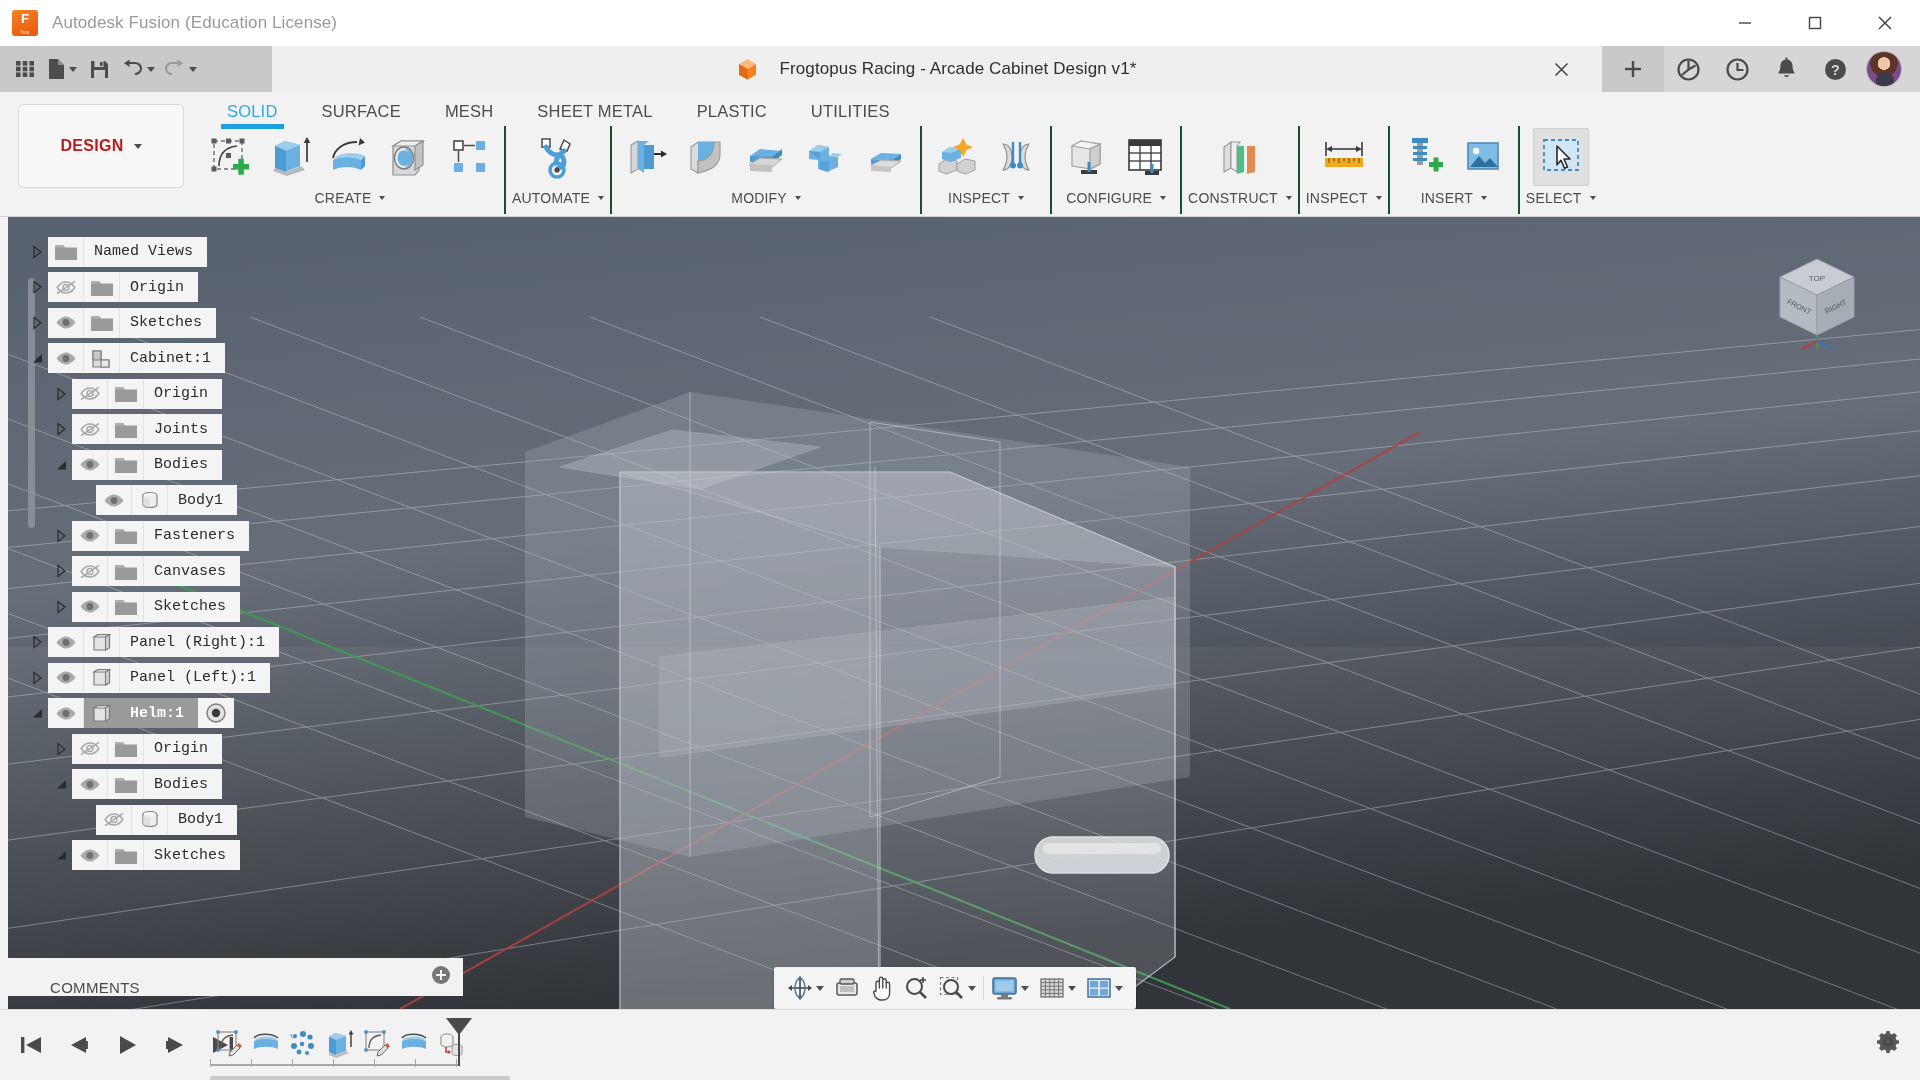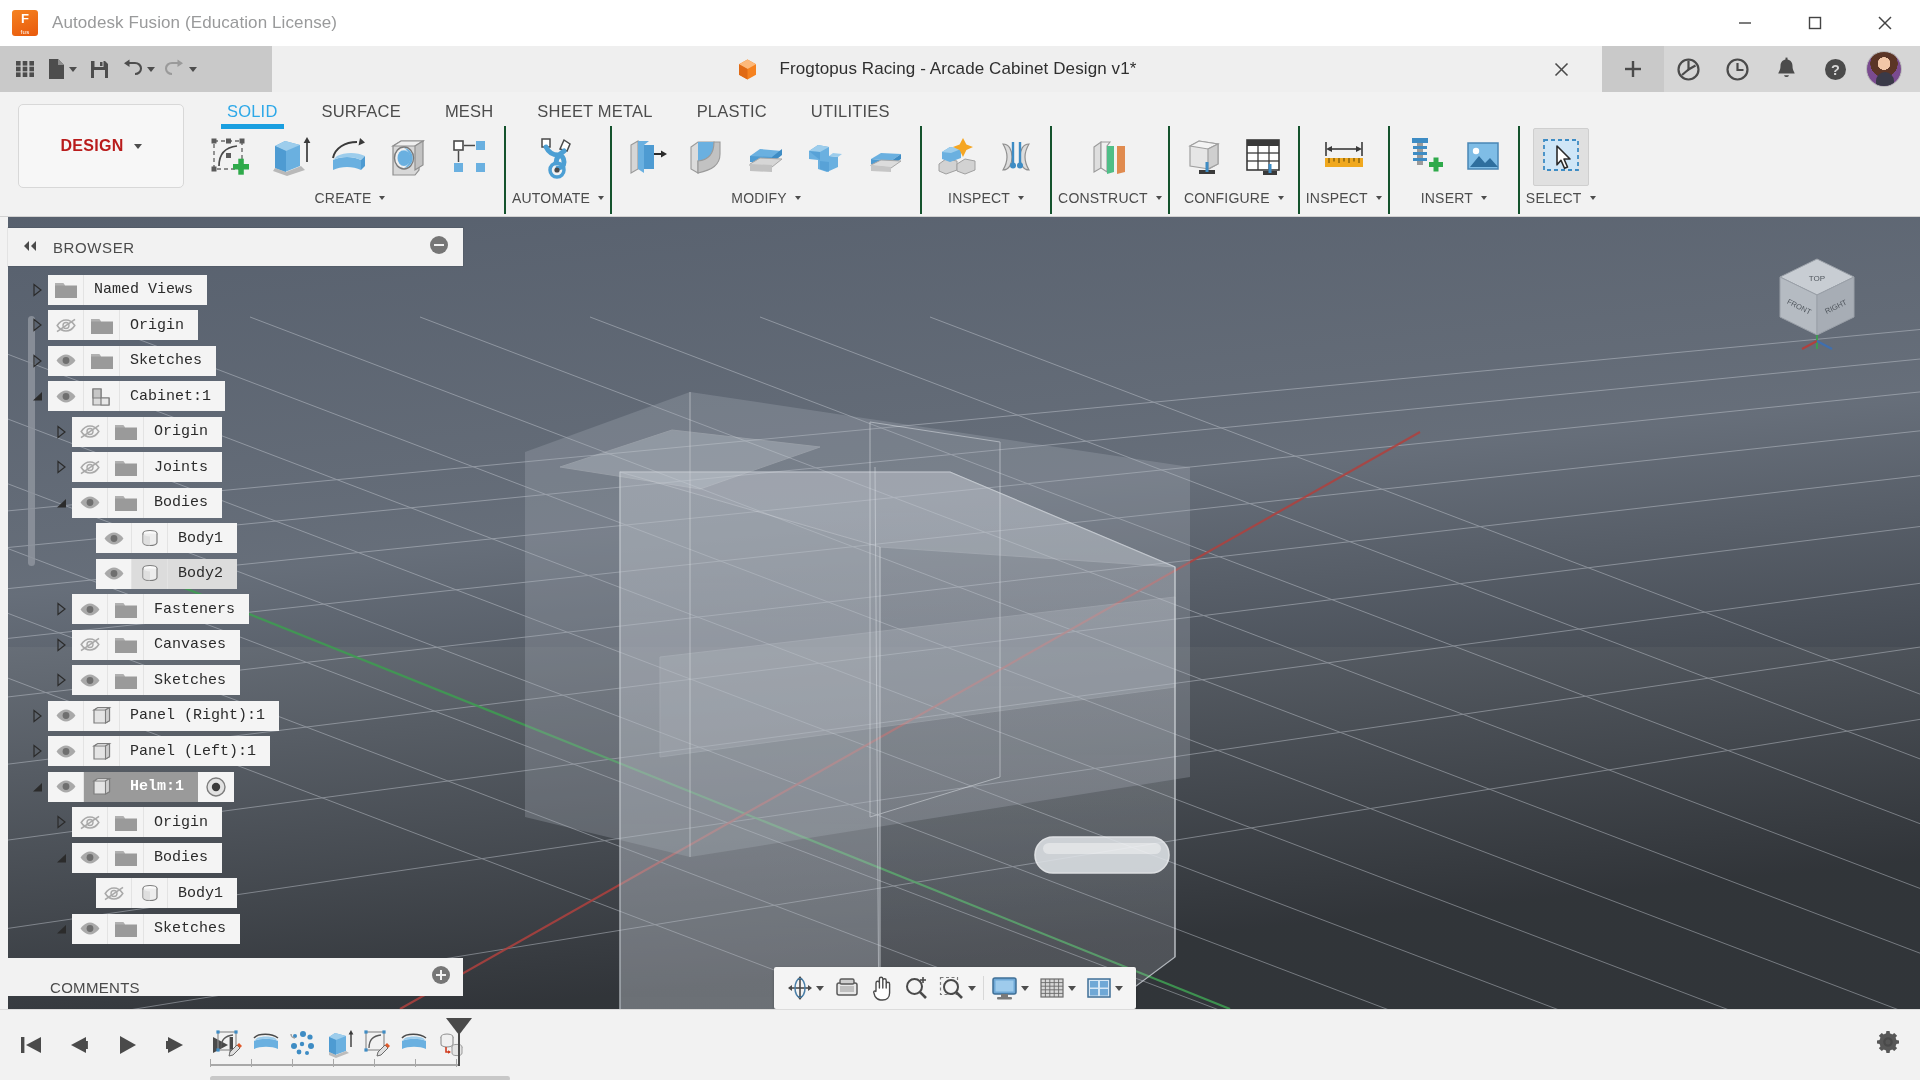--- a/index.html
+++ b/index.html
@@ -527,37 +527,20 @@
         </div>
         <div class="rg-label">
             <span>INSPECT</span>
             <span class="caret sm"></span>
           </div>
       </div>
 
       <div class="rgroup">
         <div class="rg-icons">
           <div class="ricon">
-            <svg width="52" height="46" viewBox="0 0 52 46">
-              <path d="M10 13l7-5v26l-7 4z" fill="#dedede" stroke="#9a9a9a" stroke-width="1.1"></path>
-              <path d="M17 8h9l-3 4v26l-6-4z" fill="#efefef" stroke="#9a9a9a" stroke-width="1.1"></path>
-              <path d="M23 12h7v26l-7 2z" fill="#4fbe87"></path>
-              <path d="M33 12h8v26l-8 2z" fill="#e08b4f"></path>
-            </svg>
-          </div>
-        </div>
-        <div class="rg-label">
-            <span>CONSTRUCT</span>
-            <span class="caret sm"></span>
-          </div>
-      </div>
-
-      <div class="rgroup">
-        <div class="rg-icons">
-          <div class="ricon">
             <svg width="46" height="46" viewBox="0 0 46 46">
               <path d="M9 12l9-5 19 3v20l-9 5-19-3z" fill="#e6e6e6" stroke="#a0a0a0" stroke-width="1.2"></path>
               <path d="M9 12l9-5 19 3-10 5z" fill="#f4f4f4" stroke="#a0a0a0" stroke-width="1.2"></path>
               <path d="M27 15l10-5v20l-10 5z" fill="#cfcfcf" stroke="#a0a0a0" stroke-width="1.2"></path>
               <rect x="18" y="36" width="16" height="4" fill="#3a3a3a"></rect>
               <line x1="26" y1="28" x2="26" y2="38" stroke="#3e8cc4" stroke-width="3"></line>
             </svg>
           </div>
           <div class="ricon">
             <svg width="46" height="46" viewBox="0 0 46 46">
@@ -567,20 +550,37 @@
               <line x1="6" y1="27" x2="38" y2="27" stroke="#3a3a3a" stroke-width="1.3"></line>
               <line x1="17" y1="12" x2="17" y2="36" stroke="#3a3a3a" stroke-width="1.3"></line>
               <line x1="28" y1="12" x2="28" y2="36" stroke="#3a3a3a" stroke-width="1.3"></line>
               <rect x="22" y="37" width="14" height="4" fill="#3a3a3a"></rect>
               <line x1="29" y1="30" x2="29" y2="39" stroke="#3e8cc4" stroke-width="3"></line>
             </svg>
           </div>
         </div>
         <div class="rg-label">
             <span>CONFIGURE</span>
+            <span class="caret sm"></span>
+          </div>
+      </div>
+
+      <div class="rgroup">
+        <div class="rg-icons">
+          <div class="ricon">
+            <svg width="52" height="46" viewBox="0 0 52 46">
+              <path d="M10 13l7-5v26l-7 4z" fill="#dedede" stroke="#9a9a9a" stroke-width="1.1"></path>
+              <path d="M17 8h9l-3 4v26l-6-4z" fill="#efefef" stroke="#9a9a9a" stroke-width="1.1"></path>
+              <path d="M23 12h7v26l-7 2z" fill="#4fbe87"></path>
+              <path d="M33 12h8v26l-8 2z" fill="#e08b4f"></path>
+            </svg>
+          </div>
+        </div>
+        <div class="rg-label">
+            <span>CONSTRUCT</span>
             <span class="caret sm"></span>
           </div>
       </div>
 
       <div class="rgroup">
         <div class="rg-icons">
           <div class="ricon">
             <svg width="54" height="46" viewBox="0 0 54 46">
               <line x1="9" y1="8" x2="9" y2="22" stroke="#3a3a3a" stroke-width="1.6"></line>
               <line x1="45" y1="8" x2="45" y2="22" stroke="#3a3a3a" stroke-width="1.6"></line>
@@ -836,35 +836,20 @@
             <rect x="14" y="13" width="8" height="6.5" fill="#6fa8d6"></rect>
           </svg>
         <span class="caret"></span>
       </div>
     </div>
   </div>
 
   <div class="leftedge"></div>
 
   <div class="browser">
-    <div class="browser-hdr">
-      <span>
-        <svg width="17" height="12" viewBox="0 0 17 12">
-            <path d="M7 1L2 6l5 5z" fill="#4b4b4b"></path>
-            <path d="M14 1L9 6l5 5z" fill="#4b4b4b"></path>
-          </svg>
-      </span>
-      <span class="title">BROWSER</span>
-      <span style="margin-left:auto; margin-right:14px;">
-        <svg width="20" height="20" viewBox="0 0 20 20">
-            <circle cx="10" cy="10" r="9" fill="#767676"></circle>
-            <line x1="5" y1="10" x2="15" y2="10" stroke="#f2f2f2" stroke-width="2"></line>
-          </svg>
-      </span>
-    </div>
 
     <div class="tree" id="tree-root">
       <div class="tscroll"></div>
     <div class="trow" style="padding-left: 18px;">
           <div class="twist">
             <svg width="13" height="14" viewBox="0 0 13 14">
               <path d="M3 1.5 L10 7 L3 12.5 Z" fill="none" stroke="#2b2b2b" stroke-width="1.2"></path>
             </svg>
           </div>
           <div class="tcells">
@@ -1023,39 +1008,20 @@
               </svg>
             </div>
             <div class="tcell">
               <svg width="24" height="21" viewBox="0 0 24 21">
                 <ellipse cx="12" cy="5.5" rx="7" ry="3" fill="#fafafa" stroke="#7d7d7d" stroke-width="1.2"></ellipse>
                 <path d="M5 5.5v9a7 3 0 0014 0v-9" fill="#ededed" stroke="#7d7d7d" stroke-width="1.2"></path>
                 <path d="M5 5.5v9a7 3 0 007 3V8.5a7 3 0 01-7-3z" fill="#d8d8d8" opacity=".7"></path>
               </svg>
             </div>
             <div class="tcell lbl">Body1</div>
-          </div>
-        </div>
-        <div class="trow" style="padding-left: 66px;">
-          <div class="twist"></div>
-          <div class="tcells">
-            <div class="tcell">
-              <svg width="22" height="15" viewBox="0 0 22 15">
-                <path d="M11 1.5C5.5 1.5 1.6 7.5 1.6 7.5S5.5 13.5 11 13.5 20.4 7.5 20.4 7.5 16.5 1.5 11 1.5z" fill="#a9a9a9"></path>
-                <circle cx="11" cy="7.5" r="3.4" fill="#6f6f6f"></circle>
-              </svg>
-            </div>
-            <div class="tcell" style="background: rgb(220, 220, 220);">
-              <svg width="24" height="21" viewBox="0 0 24 21">
-                <ellipse cx="12" cy="5.5" rx="7" ry="3" fill="#fafafa" stroke="#7d7d7d" stroke-width="1.2"></ellipse>
-                <path d="M5 5.5v9a7 3 0 0014 0v-9" fill="#ededed" stroke="#7d7d7d" stroke-width="1.2"></path>
-                <path d="M5 5.5v9a7 3 0 007 3V8.5a7 3 0 01-7-3z" fill="#d8d8d8" opacity=".7"></path>
-              </svg>
-            </div>
-            <div class="tcell lbl soft">Body2</div>
           </div>
         </div>
         <div class="trow" style="padding-left: 42px;">
           <div class="twist">
             <svg width="13" height="14" viewBox="0 0 13 14">
               <path d="M3 1.5 L10 7 L3 12.5 Z" fill="none" stroke="#2b2b2b" stroke-width="1.2"></path>
             </svg>
           </div>
           <div class="tcells">
             <div class="tcell">

